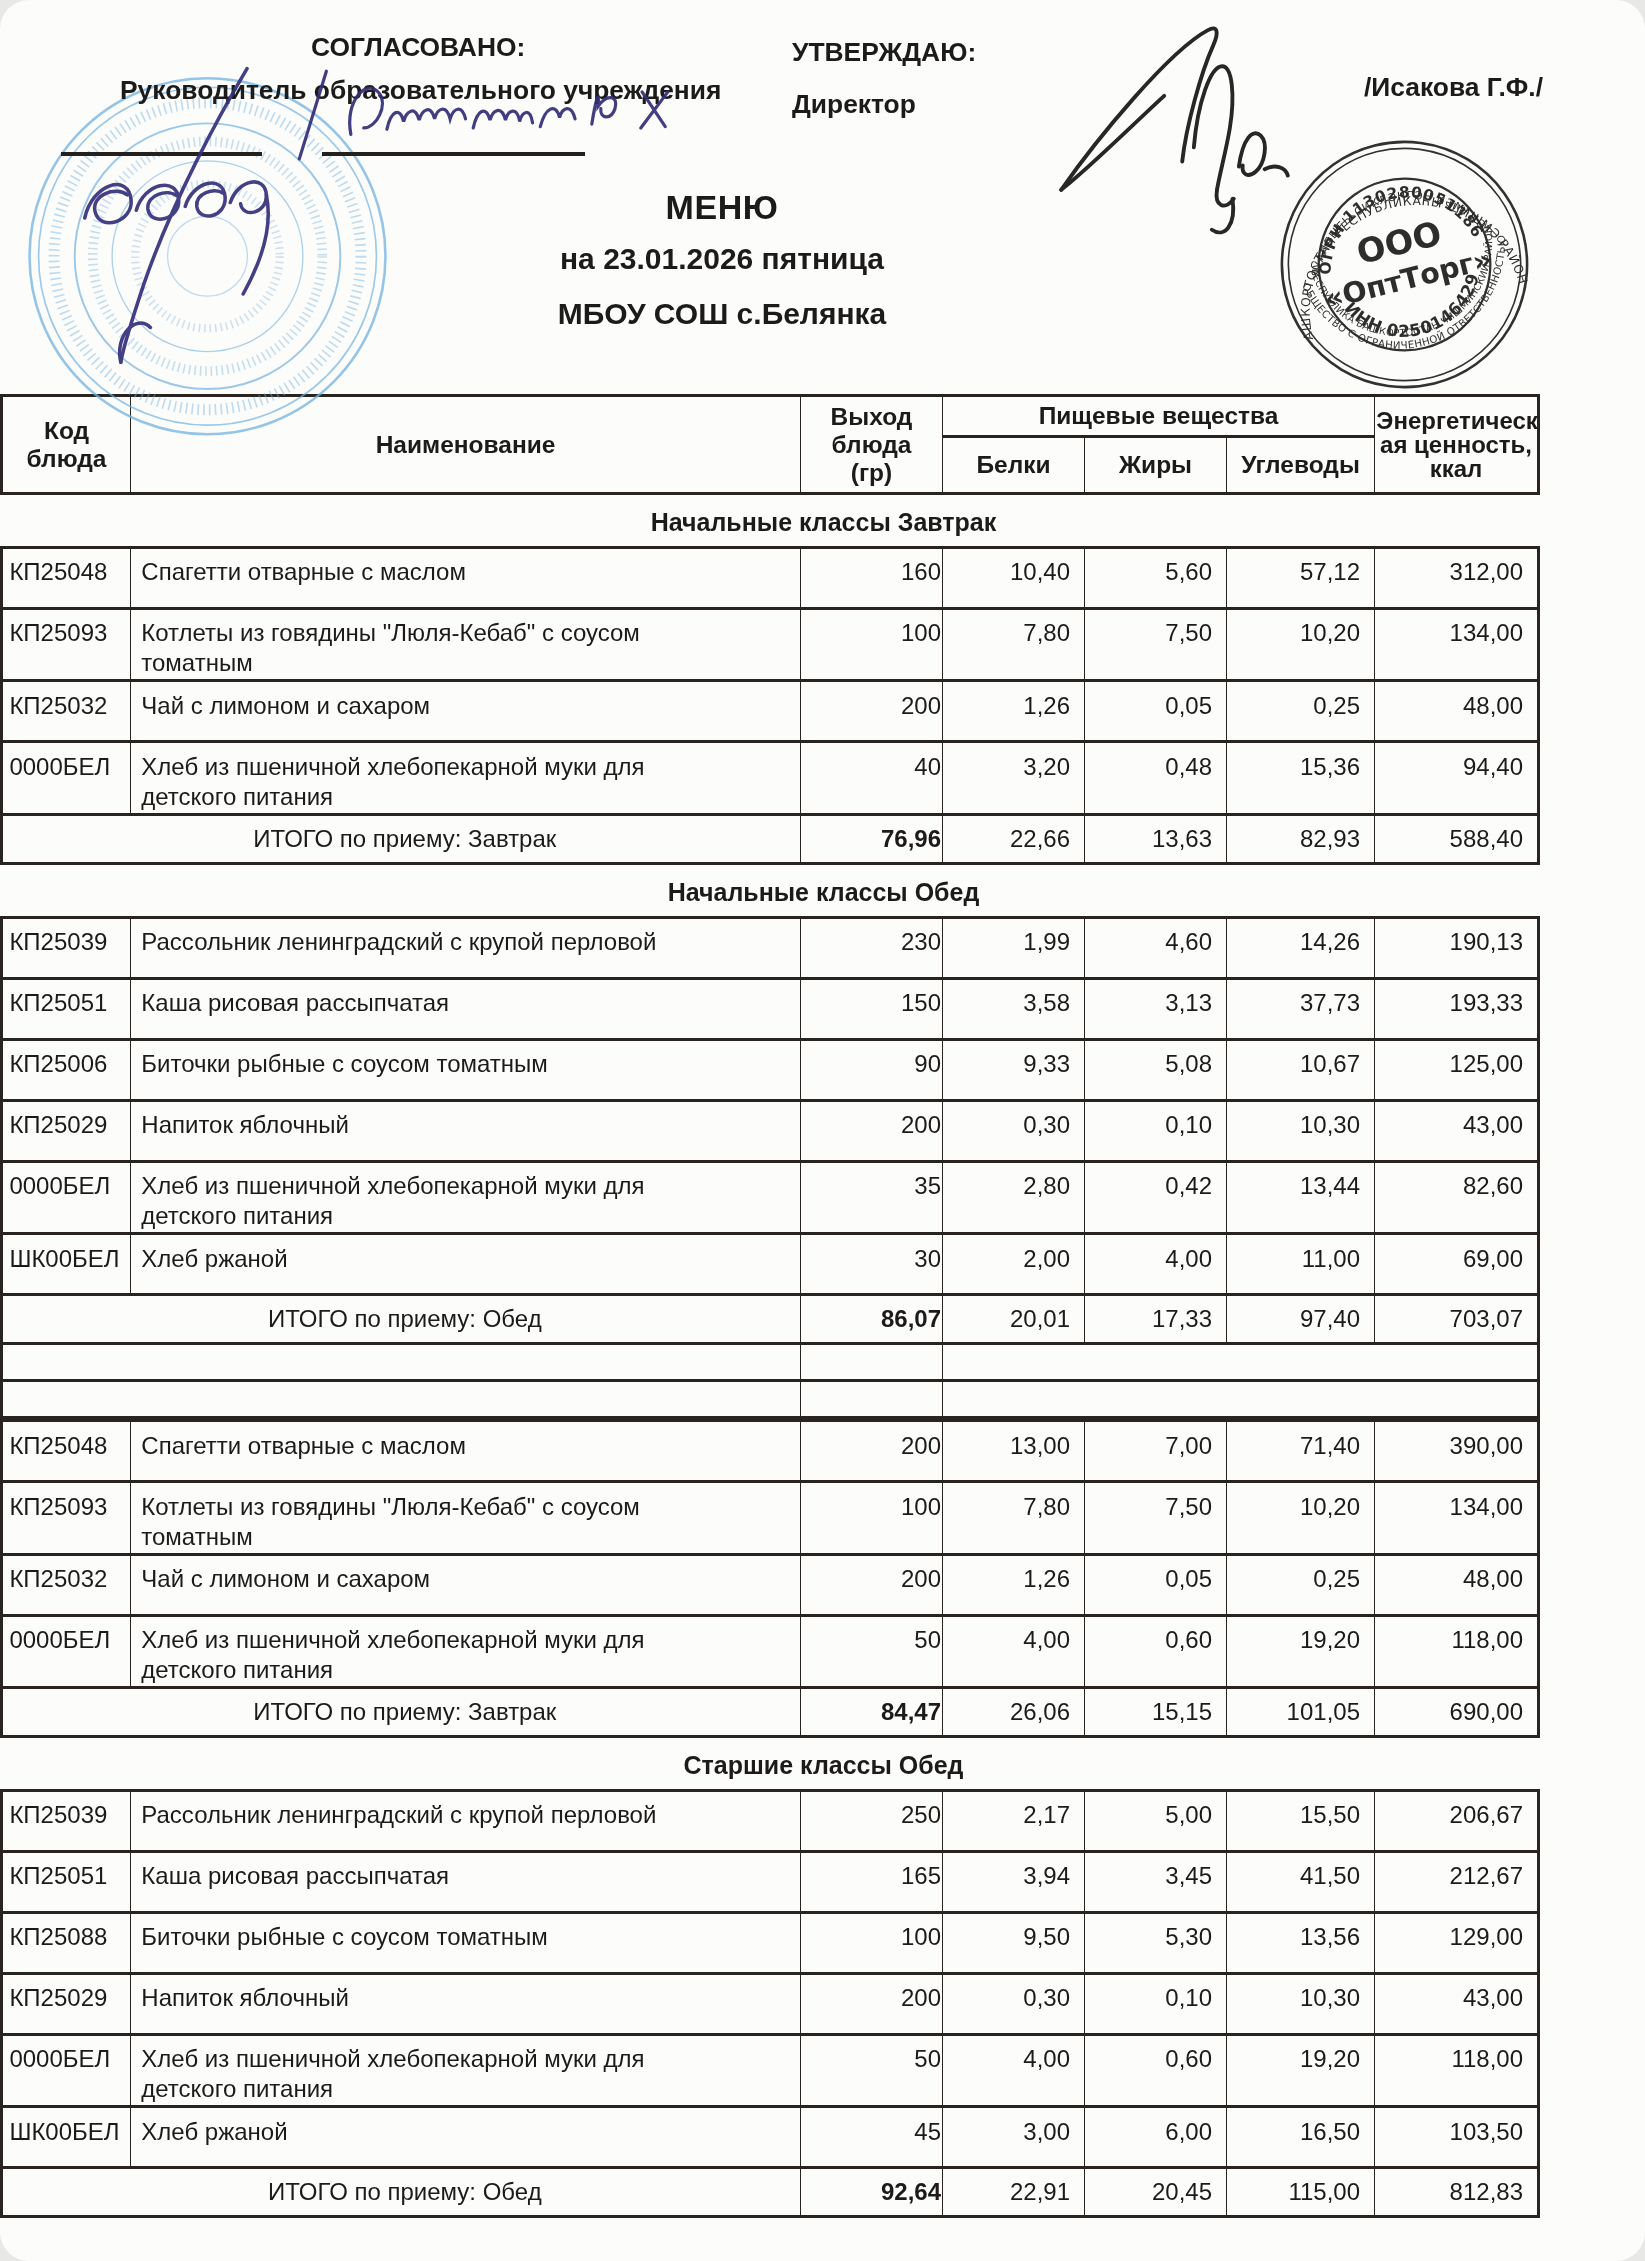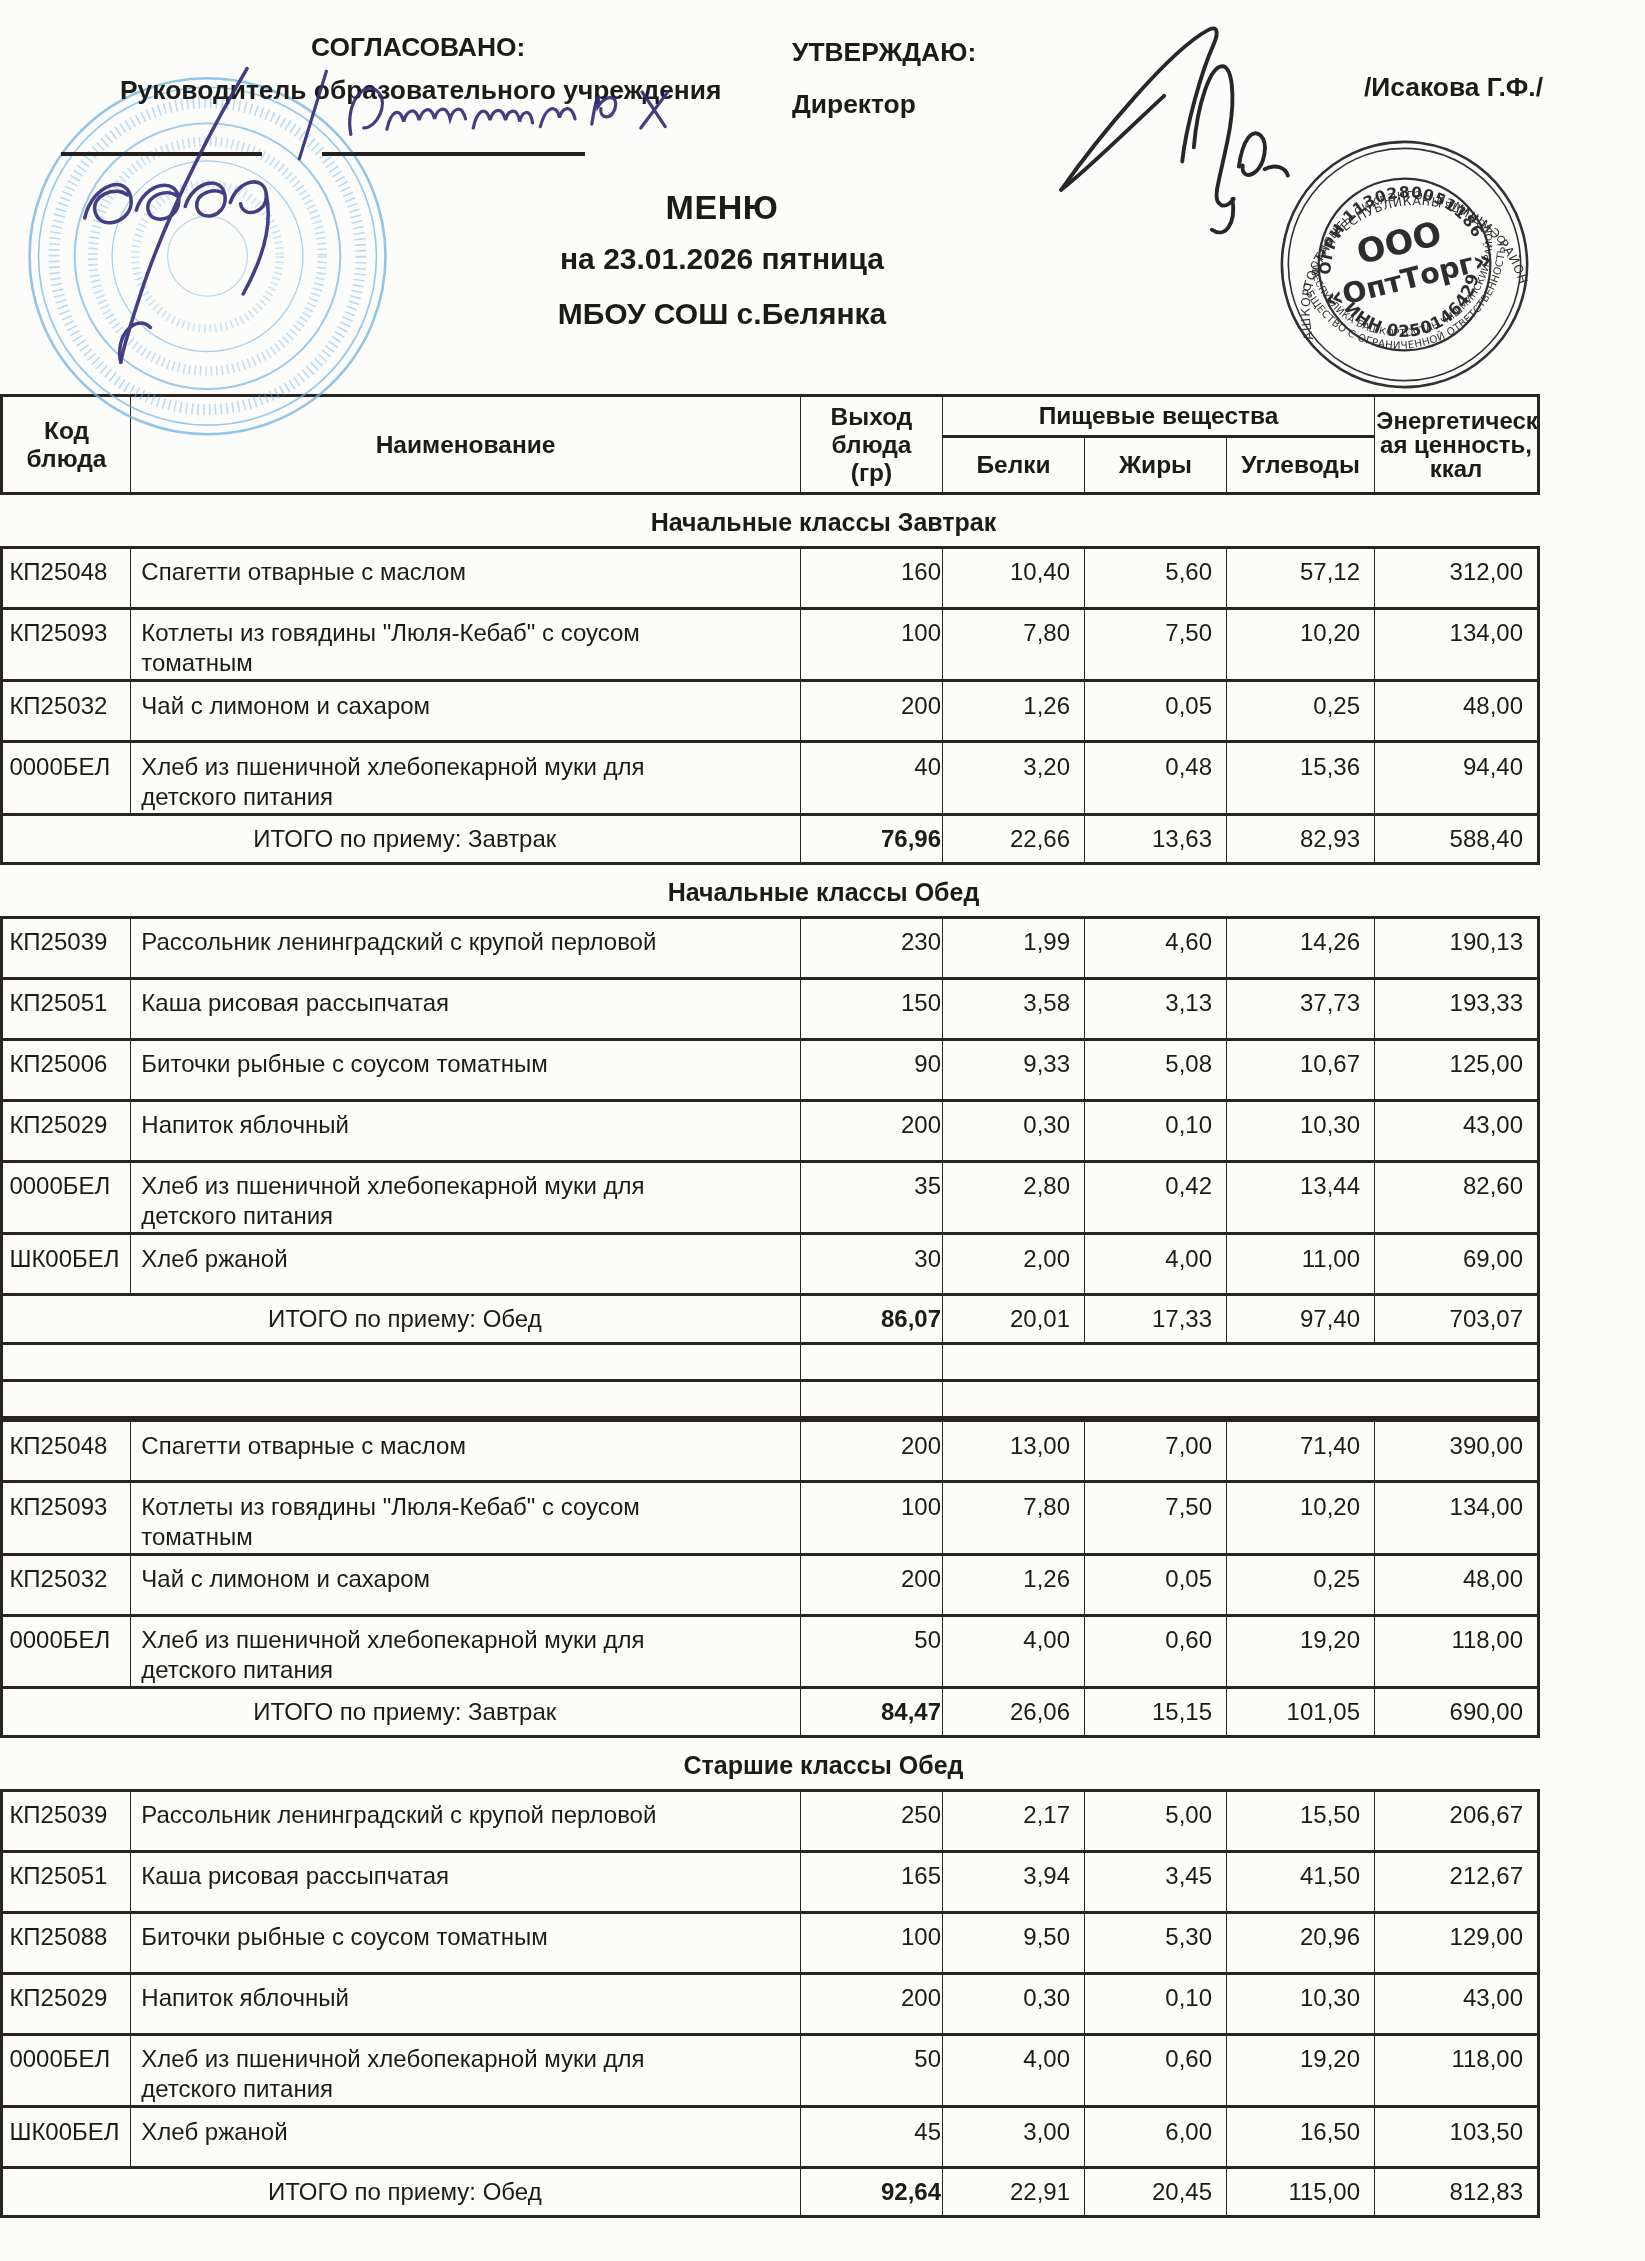--- a/index.html
+++ b/index.html
@@ -1,20 +1,21 @@
 <!DOCTYPE html>
 <html style="font-size:10.3px"><head>
 <meta charset="utf-8">
 <style>
   html,body{margin:0;padding:0;background:#e8e8e6;}
   .page{
     width:1645px;height:2261px;position:relative;margin:0 auto;
     background:#fcfcfa;color:#1c1b19;
     font-family:"Liberation Sans","DejaVu Sans",sans-serif;
     overflow:hidden;
+    border-radius:29px;
   }
   .pre{white-space:pre-line;}
   
   .top-area{position:absolute;top:0;left:0;width:1645px;height:393px;}
   .lbl{position:absolute;font-weight:bold;z-index:3;}
   .lbl-agreed{left:311px;top:32px;font-size:26.4px;}
   .lbl-agreed-role{left:120px;top:75px;font-size:26.4px;}
   .lbl-approve{left:792px;top:37px;font-size:26.4px;}
   .lbl-approve-role{left:792px;top:89px;font-size:26.4px;}
   .lbl-approve-name{left:1364px;top:72px;font-size:26.4px;}
@@ -438,21 +439,21 @@
             <td class="td-num">3,45</td>
             <td class="td-num">41,50</td>
             <td class="td-num">212,67</td>
           </tr>
           <tr class="item-row">
             <td class="td-code">КП25088</td>
             <td class="td-name pre">Биточки рыбные с соусом томатным</td>
             <td class="td-out">100</td>
             <td class="td-num">9,50</td>
             <td class="td-num">5,30</td>
-            <td class="td-num">20,96</td>
+            <td class="td-num">13,56</td>
             <td class="td-num">129,00</td>
           </tr>
           <tr class="item-row">
             <td class="td-code">КП25029</td>
             <td class="td-name pre">Напиток яблочный</td>
             <td class="td-out">200</td>
             <td class="td-num">0,30</td>
             <td class="td-num">0,10</td>
             <td class="td-num">10,30</td>
             <td class="td-num">43,00</td>

